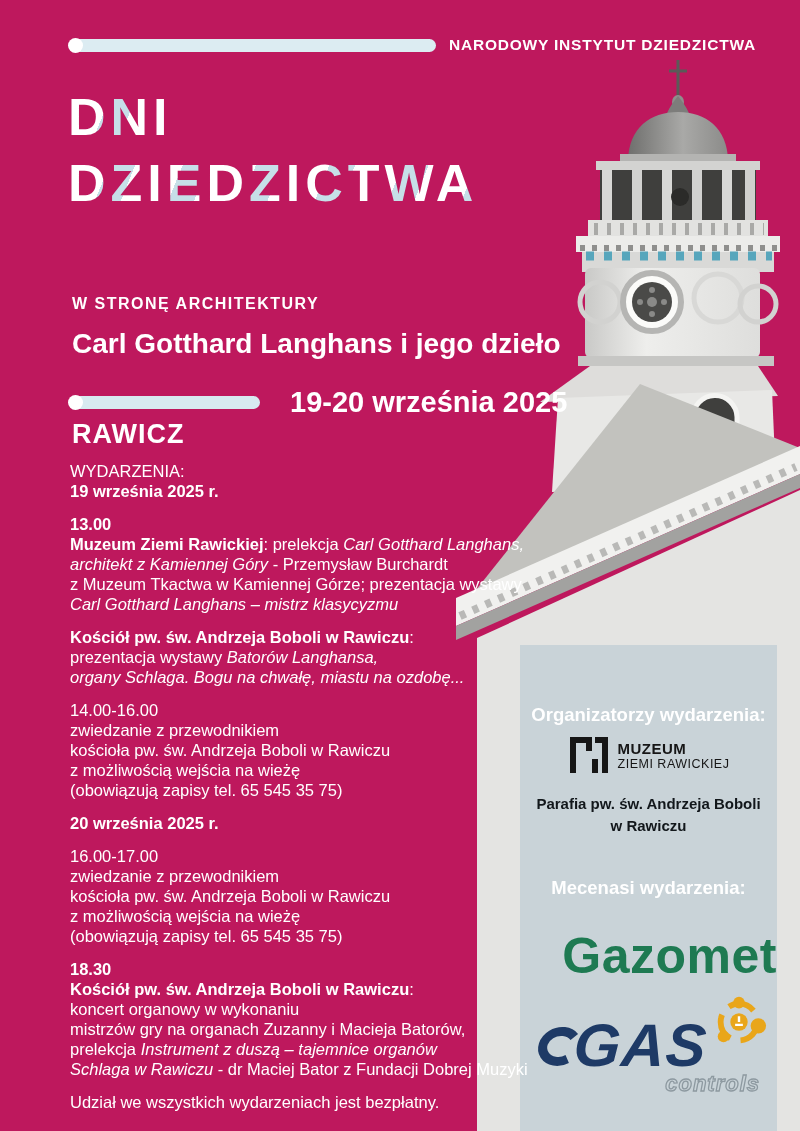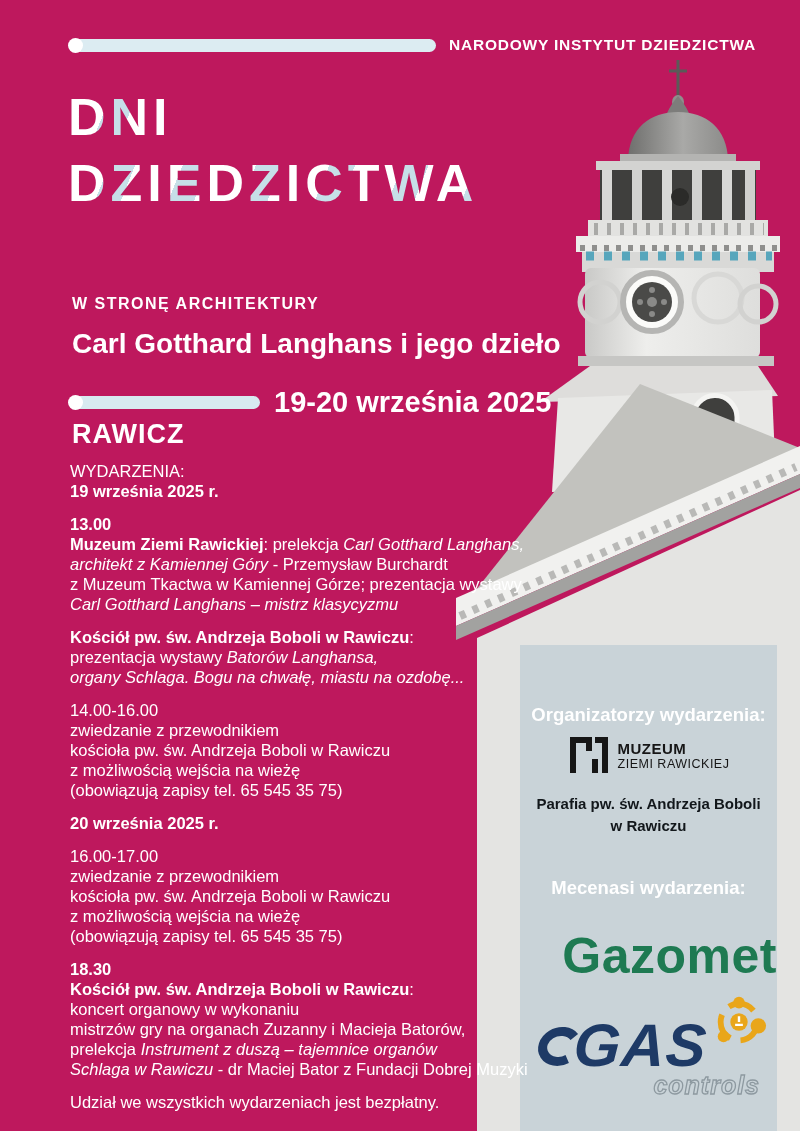--- a/index.html
+++ b/index.html
@@ -27,21 +27,21 @@
       -webkit-background-clip:text; background-clip:text; color:transparent;
     }
   }
 
   .theme   { position:absolute; left:72px; top:295px; font-size:16px; font-weight:bold; letter-spacing:1.5px; color:#fff; z-index:5; white-space:nowrap;text-align:right; }
   .subtitle{ position:absolute; left:72px; top:328px; font-size:28px; font-weight:bold; color:#fff; z-index:5; white-space:nowrap; }
 
   .date-row { position:absolute; left:70px; top:386px; display:flex; align-items:center; gap:14px; z-index:5; }
   .date-bar { width:190px; height:13px; background:#d8eaf0; border-radius:8px; position:relative; }
   .date-bar::before { content:""; position:absolute; left:-2px; top:-1px; width:15px; height:15px; border-radius:50%; background:#ffffff; }
-  .date-text{ font-size:29px; font-weight:bold; color:#fff; white-space:nowrap; }
+  .date-text{ font-size:29px; font-weight:bold; color:#fff; white-space:nowrap;margin-left:16px; }
 
   .city { position:absolute; left:72px; top:419px; font-size:27px; font-weight:bold; letter-spacing:1px; color:#fff; z-index:5; }
 
   
   .events { position:absolute; left:70px; top:461px; width:440px; color:#ffffff; font-size:16.5px; line-height:20px; z-index:5; }
   .events .para { margin:0 0 13px; }
   .events .line { white-space:nowrap; }
   .b { font-weight:bold; }
   .i { font-style:italic; }
   .footer-note { margin-top:20px; }
@@ -60,21 +60,21 @@
   .museum-text2 { font-size:12.5px; color:#161616; letter-spacing:0.5px; line-height:15px; }
 
   .parish { position:absolute; top:148px; left:0; width:100%; text-align:center; font-size:15px; font-weight:bold; color:#12171b; line-height:22px; }
 
   .gazomet { position:absolute; top:282px; left:0; width:100%; text-align:right; font-size:50px; font-weight:bold; color:#1e7a52; letter-spacing:0.5px; }
 
   .gas-logo { position:absolute; top:358px; left:18px; width:224px; height:110px; }
   .gas-word { position:absolute; left:36px; top:8px; font-size:60px; font-weight:bold; font-style:italic; color:#1e3a66; letter-spacing:1px; transform:skewX(-4deg); }
   .gas-swirl { position:absolute; left:-2px; top:22px; }
   .gas-molecule { position:absolute; right:-6px; top:-10px; }
-  .gas-controls { position:absolute; right:2px; top:68px; font-size:25px; font-weight:bold; font-style:italic; color:#aab6bb; letter-spacing:1px; }
+  .gas-controls { position:absolute; right:2px; top:68px; font-size:22px; font-weight:bold; font-style:italic; color:#aab6bb; letter-spacing:1px; }
   @supports (-webkit-text-stroke: 1px #888) {
     .gas-controls { color:transparent; -webkit-text-stroke:1.3px #8d99a0; }
   }
 </style>
 </head>
 <body>
 
 <div class="poster">
 
   <svg class="photo" width="360" height="1081" viewBox="0 0 360 1081" xmlns="http://www.w3.org/2000/svg">

